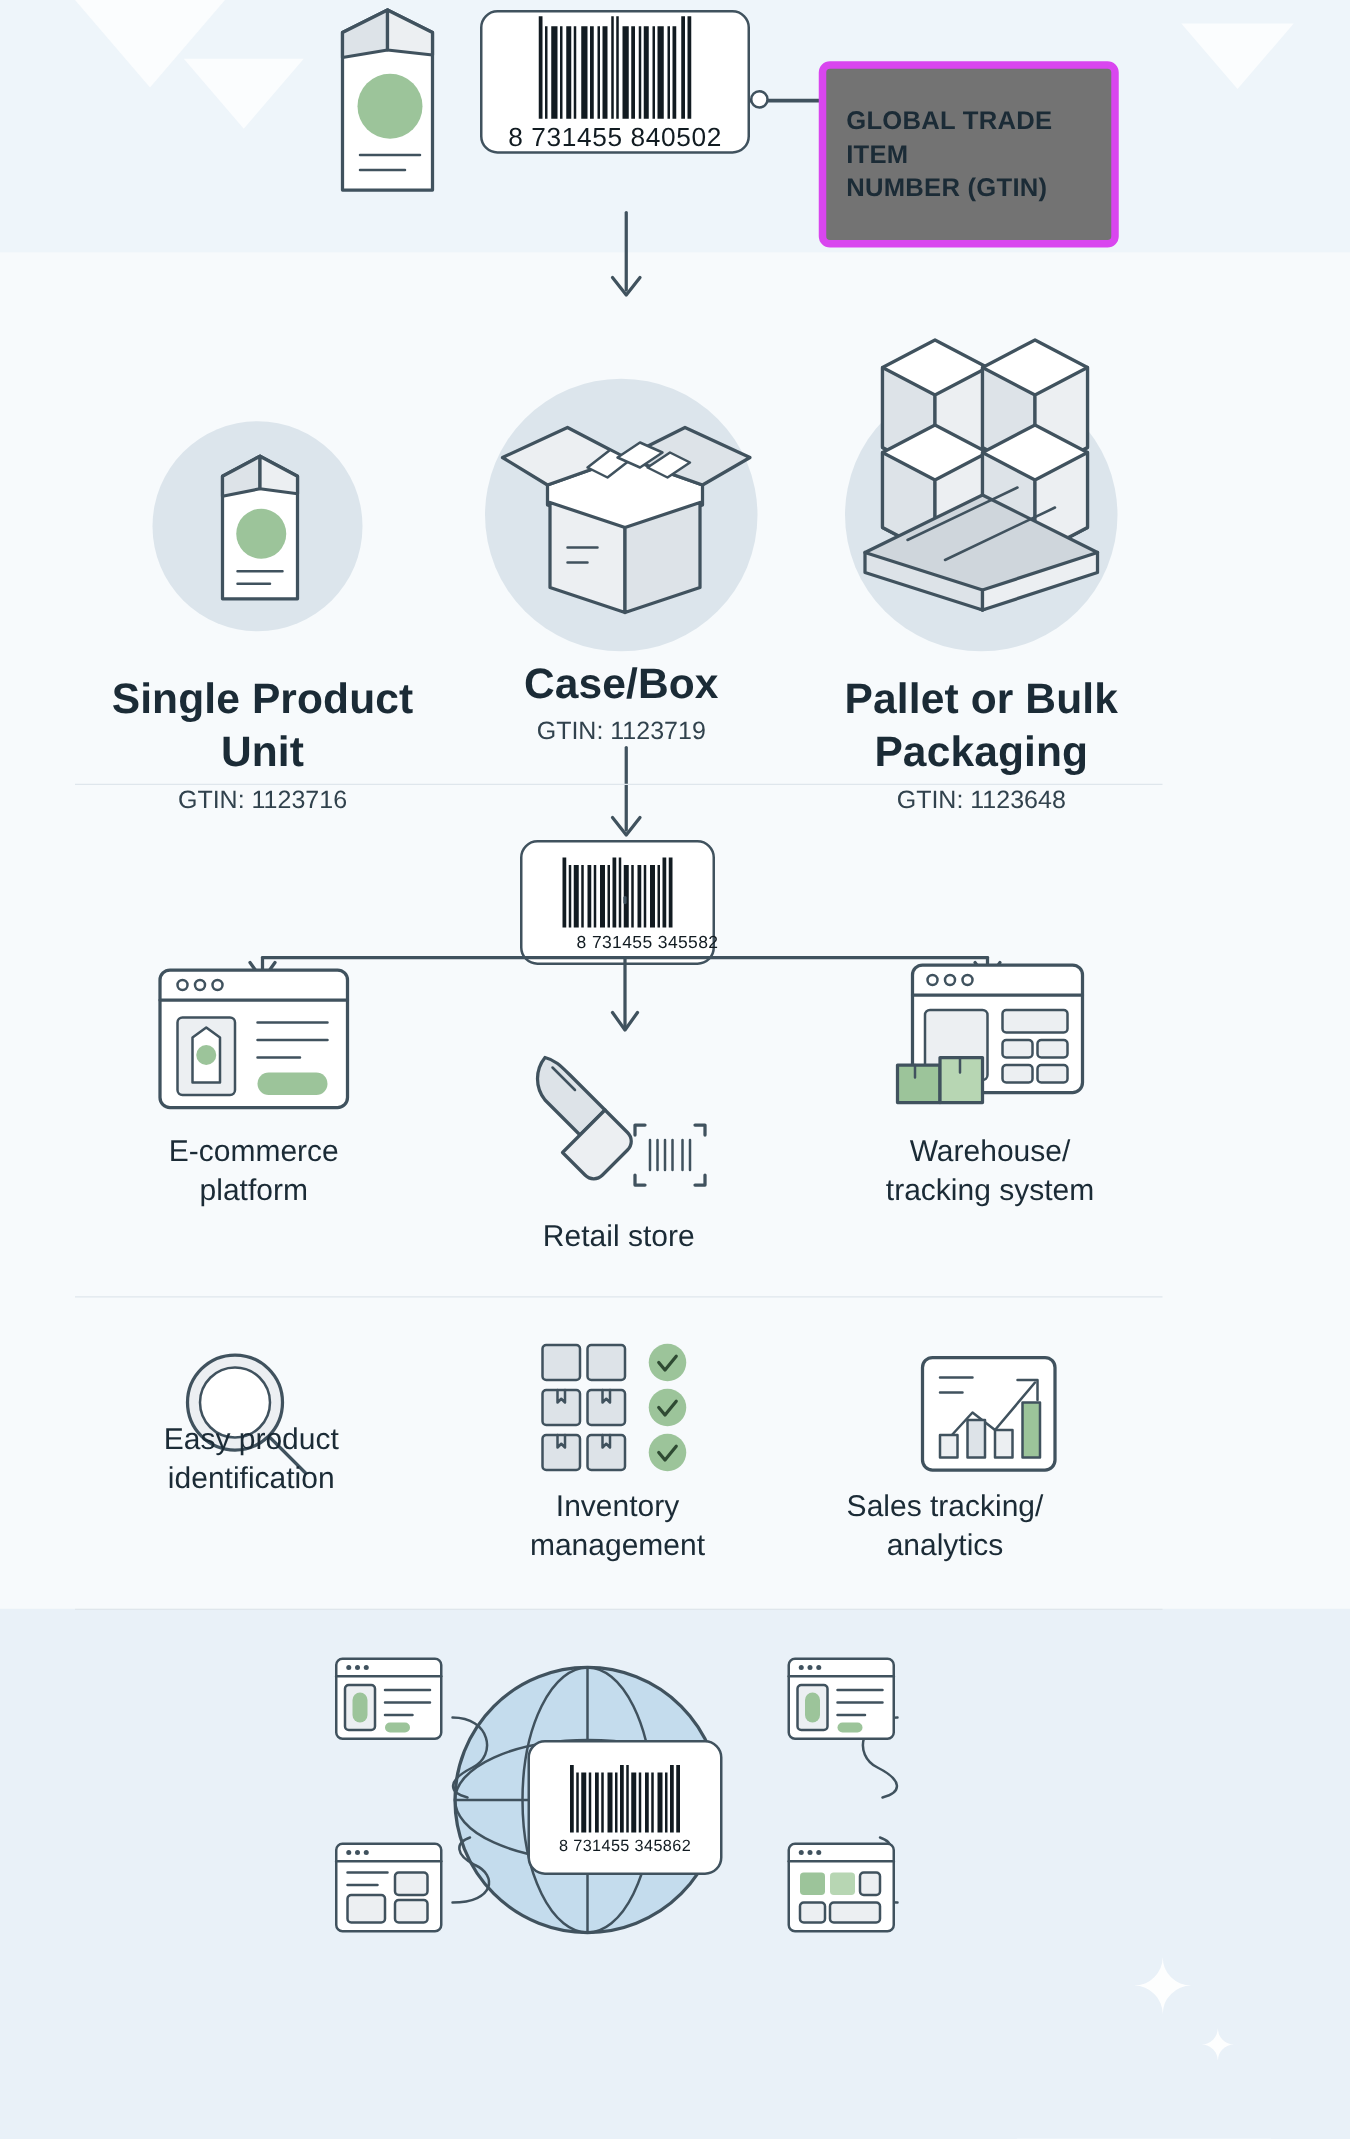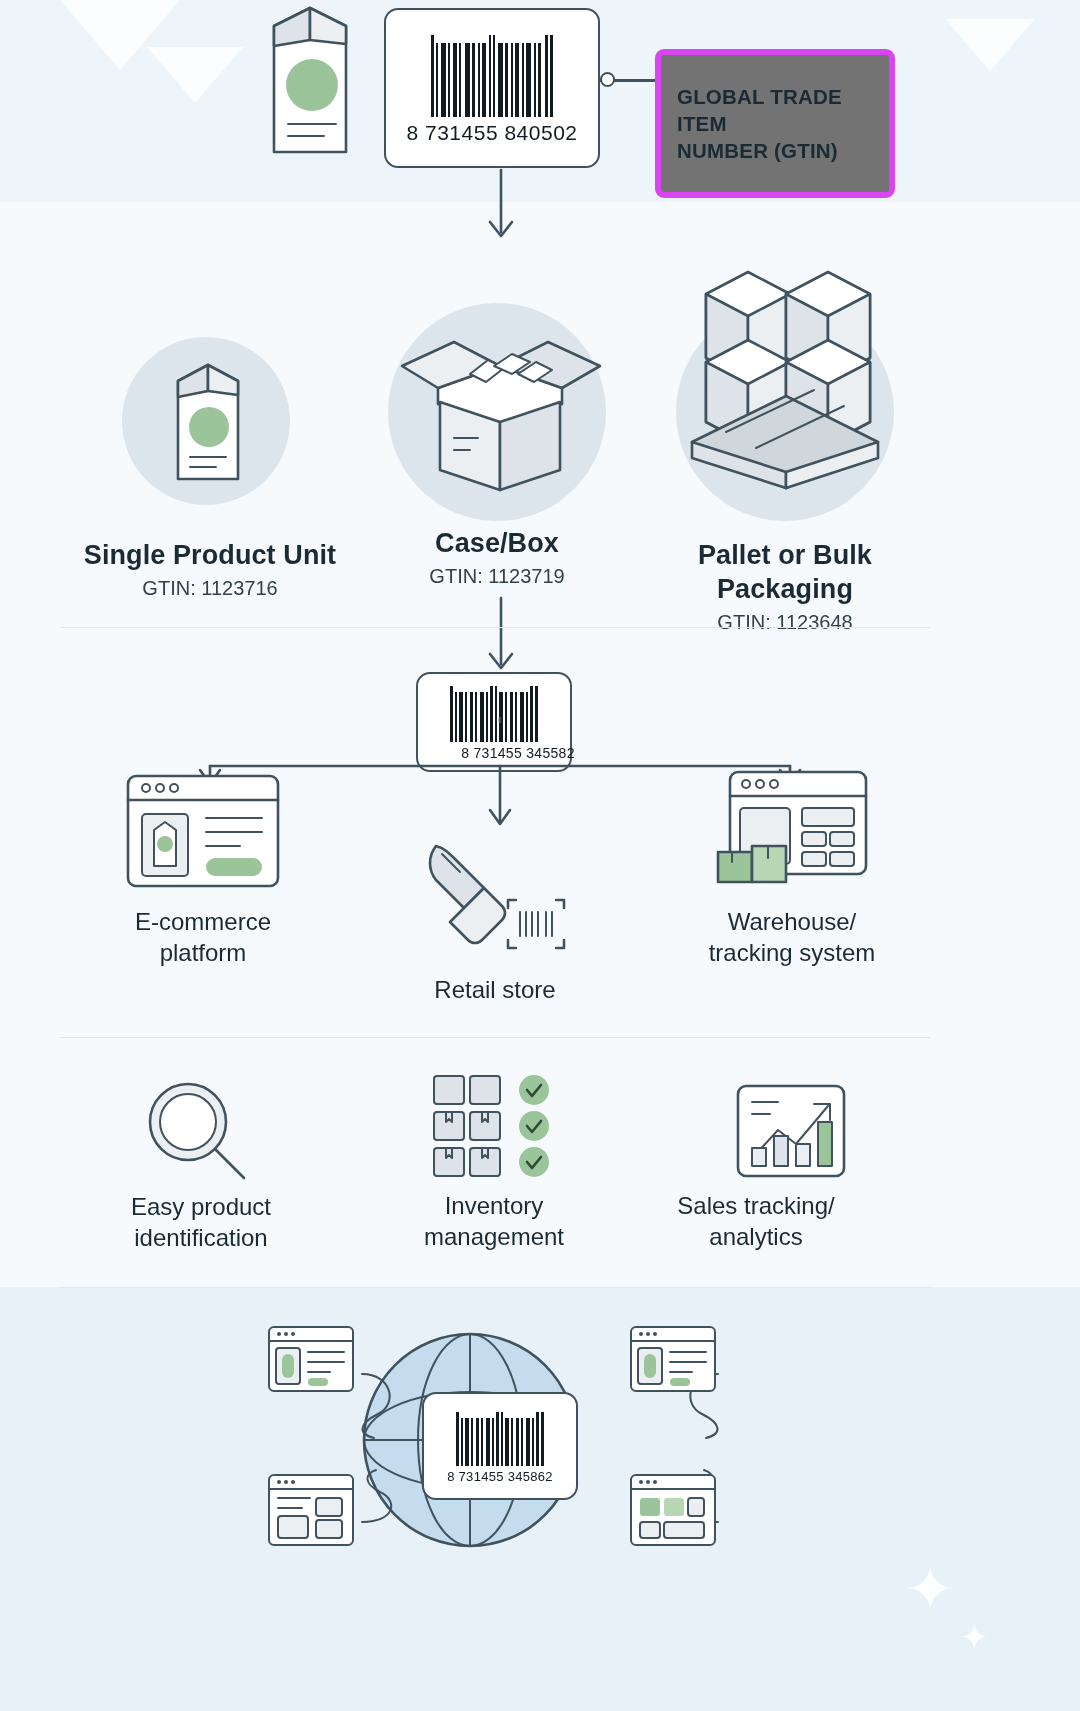--- a/index.html
+++ b/index.html
@@ -24,21 +24,21 @@
     width:0;height:0;border-left:60px solid transparent;
     border-right:60px solid transparent;border-bottom:70px solid #ffffff;
     opacity:.75;
   }
   .spark{position:absolute;color:#ffffff;font-size:60px;line-height:1;opacity:.95;}
 
   .divider{position:absolute;height:1px;background:#dfe6ec;left:60px;width:870px;}
 
   
   .title{
-    font-size:27px;font-weight:700;text-align:center;color:#1b2b36;
+    font-size:34px;font-weight:700;text-align:center;color:#1b2b36;
     letter-spacing:.1px;line-height:1.26;
   }
   .sub{
     font-size:20px;text-align:center;color:#31424d;margin-top:5px;
   }
   .caption{
     font-size:24px;text-align:center;color:#1b2b36;line-height:1.3;font-weight:400;
   }
 
   
@@ -101,21 +101,21 @@
   <div class="spark" style="left:960px;top:1620px;font-size:34px;">✦</div>
 
   <svg class="conn" style="left:252px;top:0px;" width="110" height="165" viewBox="0 0 110 165">
     <path class="fill-w ln" d="M22 26 L58 8 L94 26 L94 152 L22 152 Z"></path>
     <path class="fill-g2 ln" d="M22 26 L58 8 L58 40 L22 46 Z"></path>
     <path class="fill-g1 ln" d="M58 8 L94 26 L94 44 L58 40 Z"></path>
     <circle class="fill-grn" cx="60" cy="85" r="26"></circle>
     <path class="ln-thin" d="M36 124 H84 M36 136 H72"></path>
   </svg>
 
-  <div class="bc-card" style="left:384px;top:8px;width:216px;height:160px;text-align:center;">
+  <div class="bc-card" style="left:384px;top:8px;width:216px;height:115px;text-align:center;">
     <div class="bc-bars" style="height:82px;margin-top:4px;">
       <i style="width:3px;height:82px;"></i>
         <i style="width:2px;height:82px;background:transparent;"></i>
       <i style="width:2px;height:74px;"></i>
         <i style="width:3px;height:74px;background:transparent;"></i>
       <i style="width:5px;height:74px;"></i>
         <i style="width:2px;height:74px;background:transparent;"></i>
       <i style="width:2px;height:74px;"></i>
         <i style="width:3px;height:74px;background:transparent;"></i>
       <i style="width:4px;height:74px;"></i>
@@ -364,21 +364,21 @@
     <path class="ln-thin" d="M18 20 H44 M18 32 H36"></path>
     <path class="ln-thin" d="M22 72 L44 48 L62 62 L94 24"></path>
     <path class="ln-thin" d="M80 22 H96 V38"></path>
     <rect class="fill-g1 ln-thin" x="18" y="66" width="14" height="18"></rect>
     <rect class="fill-g2 ln-thin" x="40" y="54" width="14" height="30"></rect>
     <rect class="fill-g1 ln-thin" x="62" y="62" width="14" height="22"></rect>
     <rect class="fill-grn" x="84" y="40" width="14" height="44"></rect>
     <path class="ln-thin" d="M84 40 h14 v44 h-14 z"></path>
   </svg>
 
-  <div style="position:absolute;left:101px;top:1191px;width:200px;">
+  <div style="position:absolute;left:101px;top:1136px;width:200px;">
     <div class="caption">Easy product</div>
     <div class="caption">identification</div>
   </div>
   <div style="position:absolute;left:394px;top:1190px;width:200px;">
     <div class="caption">Inventory</div>
     <div class="caption">management</div>
   </div>
   <div style="position:absolute;left:656px;top:1190px;width:200px;">
     <div class="caption">Sales tracking/</div>
     <div class="caption">analytics</div>

